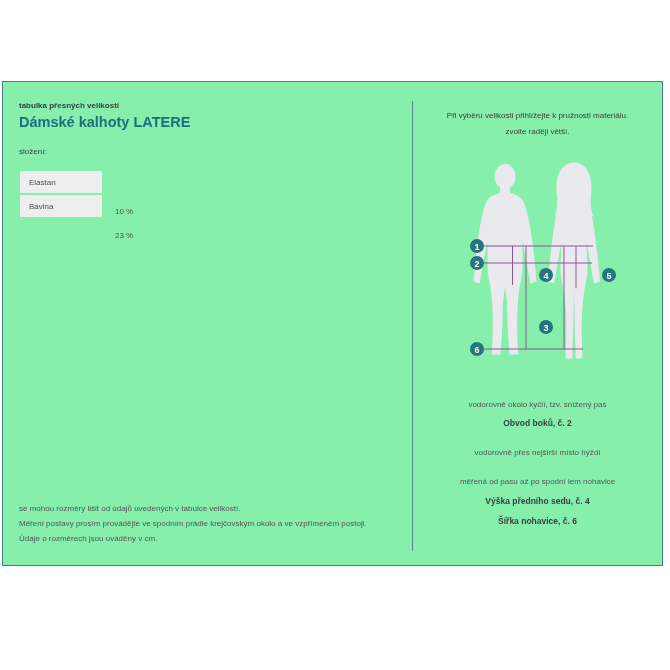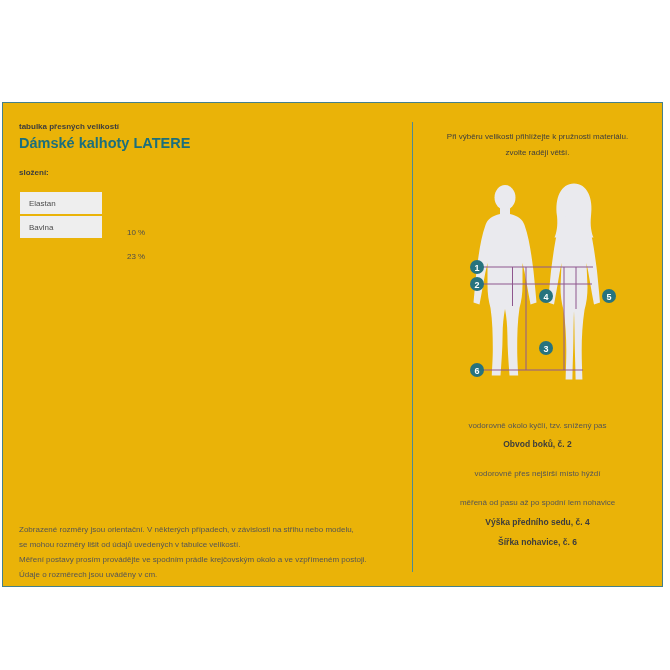--- a/index.html
+++ b/index.html
@@ -10,31 +10,31 @@
     --marker-teal:#27737e;
     --silhouette:#eaeaee;
     --text-dark:#3d3d3d;
     --text-gray:#555555;
     --cell-gray:#eeeeee;
   }
   *{margin:0;padding:0;box-sizing:border-box;}
   html,body{width:670px;height:670px;background:#ffffff;overflow:hidden;
     font-family:"Liberation Sans","DejaVu Sans",sans-serif;color:var(--text-gray);}
   body{position:relative;}
-  .sheet{position:absolute;left:2px;top:102px;width:661px;height:485px;
-    border:1px solid var(--border);background:#eab308;}
+  .sheet{position:absolute;left:2px;top:81px;width:661px;height:485px;
+    border:1px solid var(--border);background:#86efac;}
   .divider{position:absolute;left:409px;top:19px;width:1px;height:450px;background:var(--divider);}
   .left-panel{position:absolute;left:0;top:0;width:409px;height:100%;}
   .right-panel{position:absolute;left:410px;top:0;width:249px;height:100%;}
 
   .subtitle{position:absolute;left:16px;top:19px;font-size:8px;font-weight:bold;color:var(--text-dark);}
   .title{position:absolute;left:16px;top:32px;font-size:14.5px;font-weight:bold;color:var(--accent-teal);}
-  .slozeni{position:absolute;left:16px;top:65px;font-size:8px;font-weight:bold;color:var(--text-dark);}
+  .slozeni{position:absolute;left:16px;top:65px;font-size:8px;font-weight:normal;color:var(--text-dark);}
   .comp-table{position:absolute;left:17px;top:89px;width:220px;}
-  .comp-row{display:flex;align-items:stretch;height:22px;margin-bottom:2px;font-size:8px;gap:12px;}
+  .comp-row{display:flex;align-items:stretch;height:22px;margin-bottom:2px;font-size:8px;}
   .comp-label{width:82px;background:var(--cell-gray);display:flex;align-items:center;padding-left:9px;color:#4c4c4c;}
   .comp-value{display:flex;align-items:center;padding-left:13px;color:#4c4c4c;margin-top:40px;}
   .notes{position:absolute;left:16px;top:419px;font-size:8px;line-height:15px;color:var(--text-gray);white-space:nowrap;}
 
   .intro{position:absolute;left:0;top:26px;width:100%;text-align:center;
     font-size:8px;line-height:16px;color:var(--text-dark);}
   .diagram{position:absolute;left:36px;top:73px;}
   .fig{fill:var(--silhouette);}
   .mline{stroke:var(--line-purple);stroke-width:1;}
   .marker circle{fill:var(--marker-teal);}
@@ -61,21 +61,20 @@
         <div class="comp-label">Elastan</div>
         <div class="comp-value">10 %</div>
       </div>
       <div class="comp-row">
         <div class="comp-label">Bavlna</div>
         <div class="comp-value">23 %</div>
       </div>
     </div>
 
     <div class="notes">
-      <div>Zobrazené rozměry jsou orientační. V některých případech, v závislosti na střihu nebo modelu,</div>
       <div>se mohou rozměry lišit od údajů uvedených v tabulce velikostí.</div>
       <div>Měření postavy prosím provádějte ve spodním prádle krejčovským okolo a ve vzpřímeném postoji.</div>
       <div>Údaje o rozměrech jsou uváděny v cm.</div>
     </div>
   </div>
 
   <div class="right-panel">
     <div class="intro">
       <div>Při výběru velikosti přihlížejte k pružnosti materiálu.</div>
       <div>zvolte raději větší.</div>

